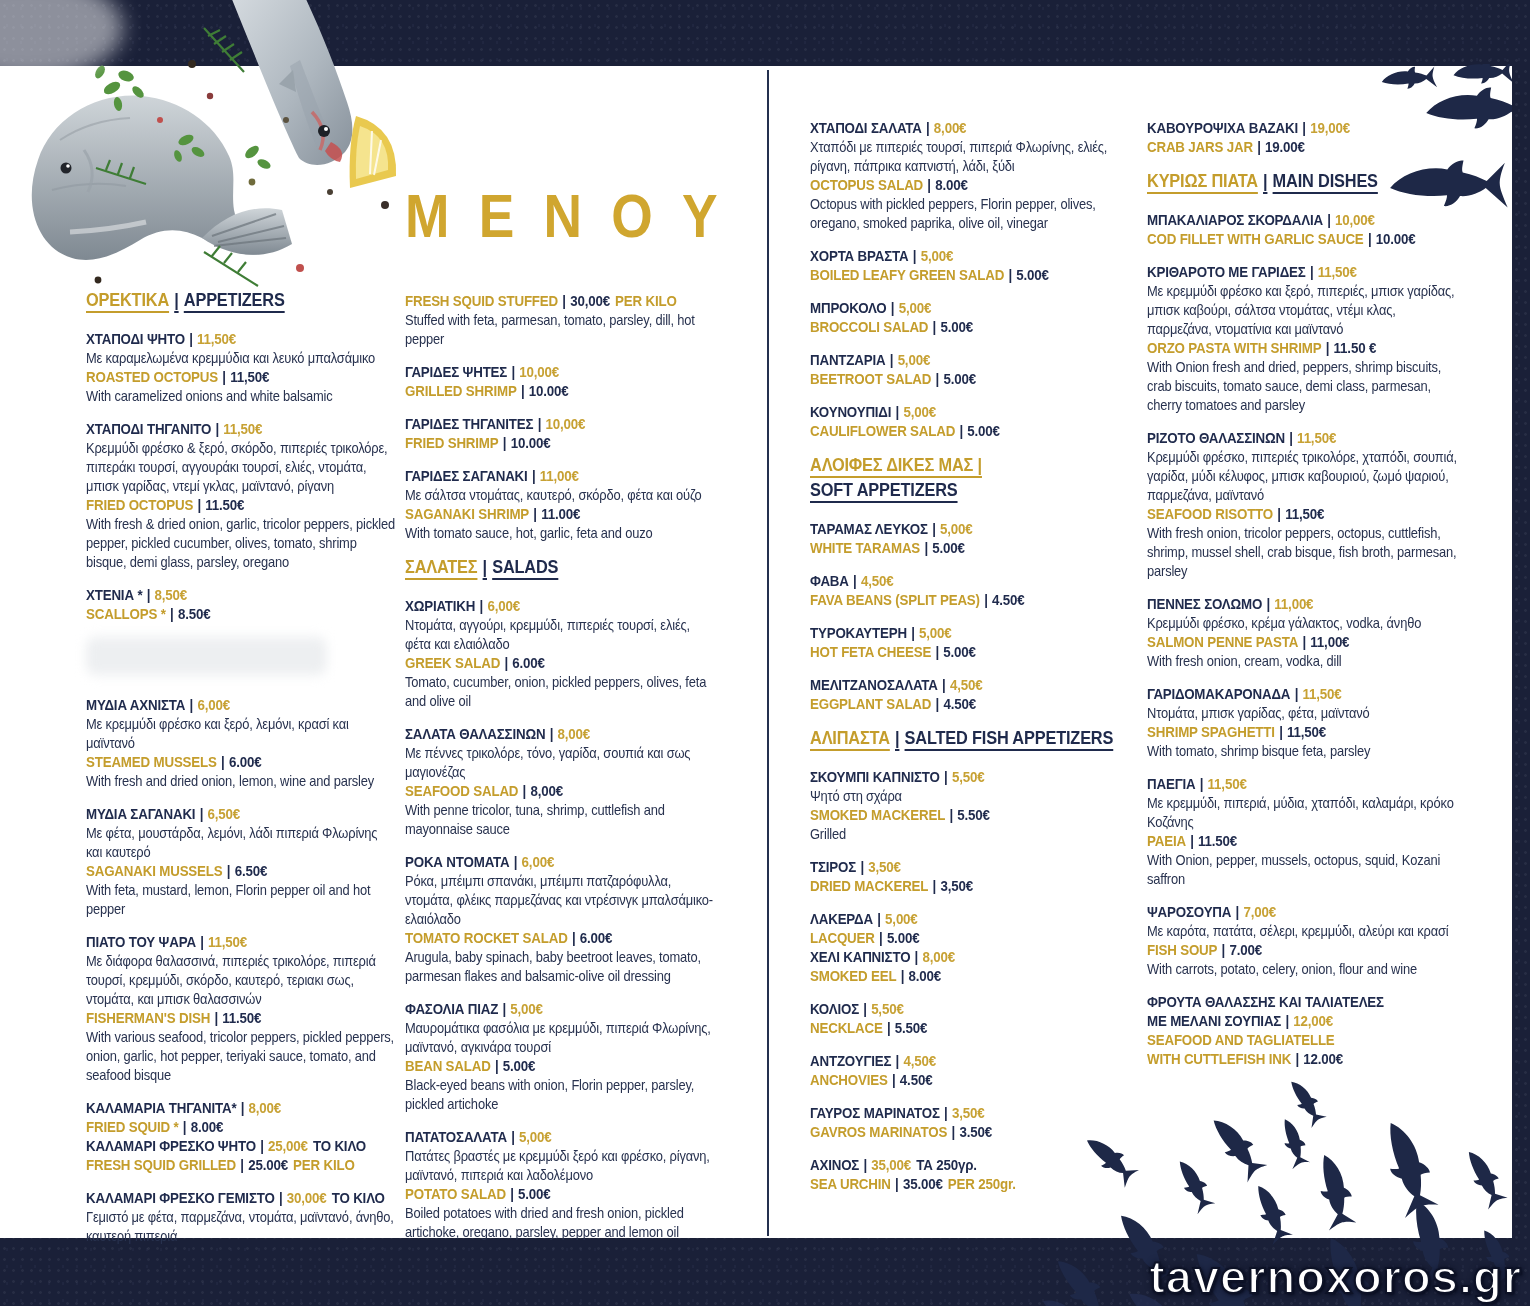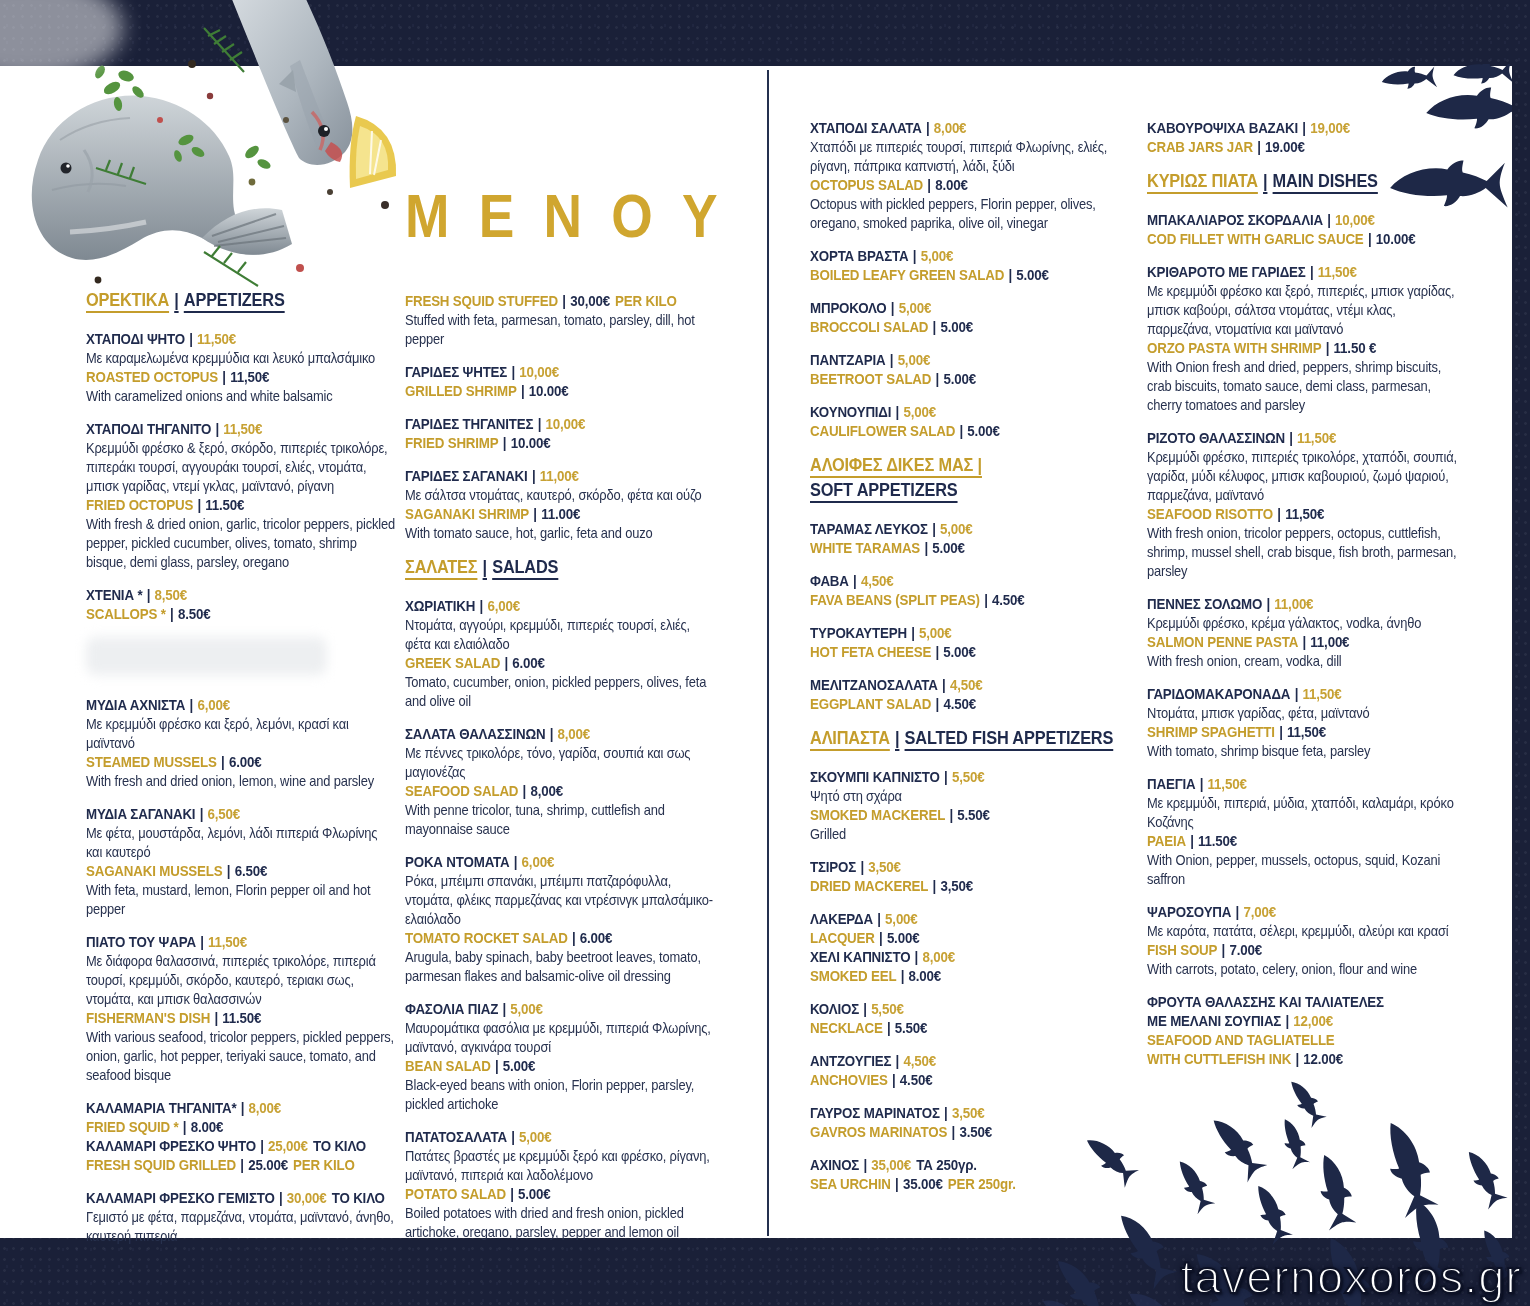--- a/index.html
+++ b/index.html
@@ -31,21 +31,21 @@
   .nm-gr{color:#1f2a4c;} .pr-gold{color:#c7a133;}
   .nm-en{color:#c49d2c;} .pr-navy{color:#1f2a4c;}
   .sep{color:#1f2a4c;padding:0 5px;}
   .un-navy{color:#1f2a4c;margin-left:6px;} .un-gold{color:#c49d2c;margin-left:6px;}
   .redacted{height:38px;width:280px;background:#edeff1;border-radius:10px;filter:blur(6px);margin:10px 0 20px;}
   .collage{position:absolute;left:0;top:0;z-index:5;}
   .fish-tr{position:absolute;left:1352px;top:64px;z-index:4;}
   .fish-school{position:absolute;left:1020px;top:1055px;z-index:6;}
   .watermark{
     position:absolute;right:8px;bottom:2px;z-index:9;
-    font-size:47px;font-weight:normal;color:#ffffff;letter-spacing:1px;
+    font-size:47px;font-weight:bold;color:#ffffff;letter-spacing:1px;
     -webkit-text-stroke:2px #0d1226;
     text-shadow:0 0 7px rgba(8,12,30,.95), 0 0 2px #0d1226, 2px 2px 3px rgba(8,12,30,.8);
   }
 </style>
 </head>
 <body>
 
 <div class="panel"></div>
 <div class="divider"></div>
 

